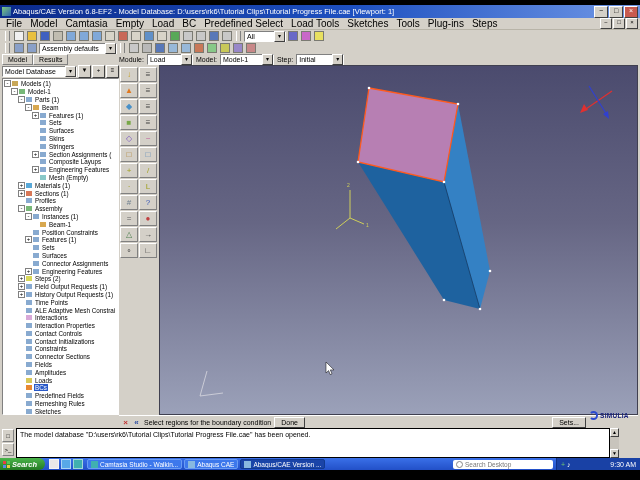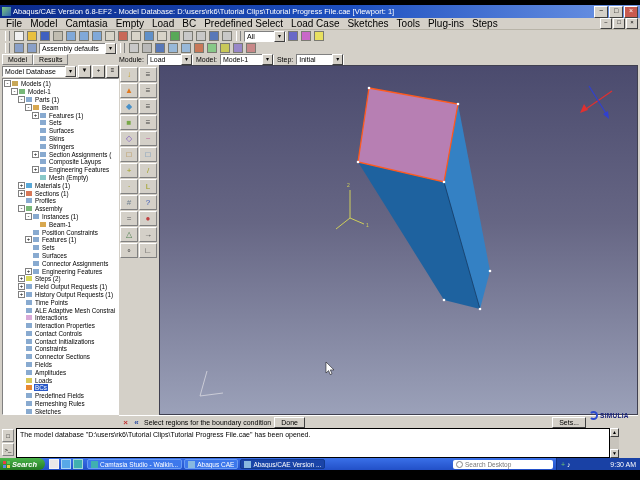--- a/index.html
+++ b/index.html
@@ -143,21 +143,21 @@
 
   <div class="menubar">
     <div id="menu-items">
         <div class="menu-item">File</div>
         <div class="menu-item">Model</div>
         <div class="menu-item">Camtasia</div>
         <div class="menu-item">Empty</div>
         <div class="menu-item">Load</div>
         <div class="menu-item">BC</div>
         <div class="menu-item">Predefined Select</div>
-        <div class="menu-item">Load Case</div>
+        <div class="menu-item">Load Tools</div>
         <div class="menu-item">Sketches</div>
         <div class="menu-item">Tools</div>
         <div class="menu-item">Plug-ins</div>
         <div class="menu-item">Steps</div>
       </div>
     <div class="mdi">
       <div class="mbtn">−</div>
       <div class="mbtn">□</div>
       <div class="mbtn">×</div>
     </div>

